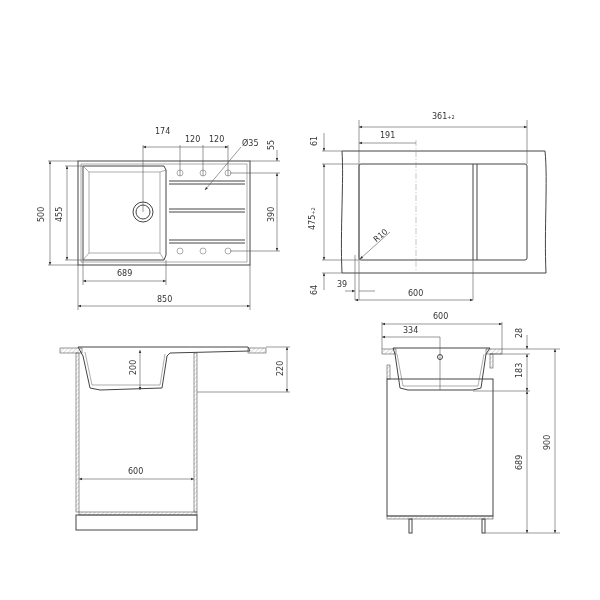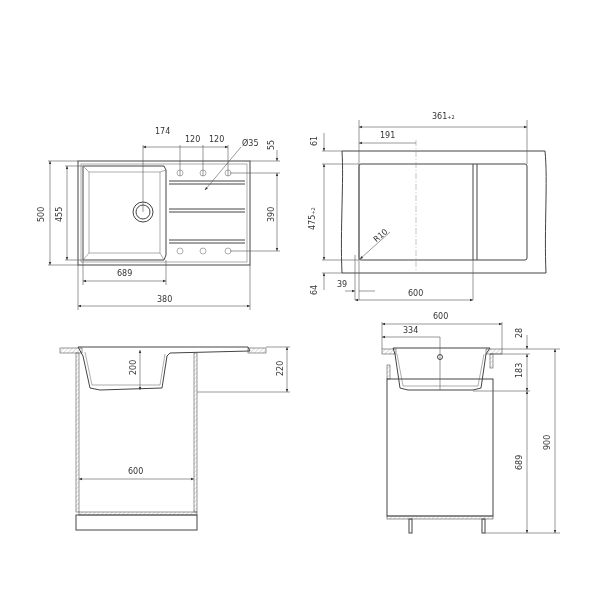--- a/index.html
+++ b/index.html
@@ -155,21 +155,21 @@
 
 <span class="lbl" style="left:155px;top:128px">174</span>
 <span class="lbl" style="left:185px;top:136px">120</span>
 <span class="lbl" style="left:209px;top:136px">120</span>
 <span class="lbl" style="left:242px;top:140px">Ø35</span>
 <span class="lbl v" style="left:268px;top:150px">55</span>
 <span class="lbl v" style="left:268px;top:222px">390</span>
 <span class="lbl v" style="left:38px;top:222px">500</span>
 <span class="lbl v" style="left:56px;top:222px">455</span>
 <span class="lbl" style="left:117px;top:270px">689</span>
-<span class="lbl" style="left:157px;top:296px">380</span>
+<span class="lbl" style="left:157px;top:296px">850</span>
 
 <span class="lbl" style="left:432px;top:113px"><span>361</span><sup>+2</sup></span>
 <span class="lbl" style="left:380px;top:132px">191</span>
 <span class="lbl v" style="left:311px;top:146px">61</span>
 <span class="lbl v" style="left:309px;top:230px"><span>475</span><sup>+2</sup></span>
 <span class="lbl v" style="left:311px;top:295px">64</span>
 <span class="lbl" style="left:373px;top:232px;transform:rotate(-40deg)">R10</span>
 <span class="lbl" style="left:337px;top:281px">39</span>
 <span class="lbl" style="left:408px;top:290px">600</span>
 

